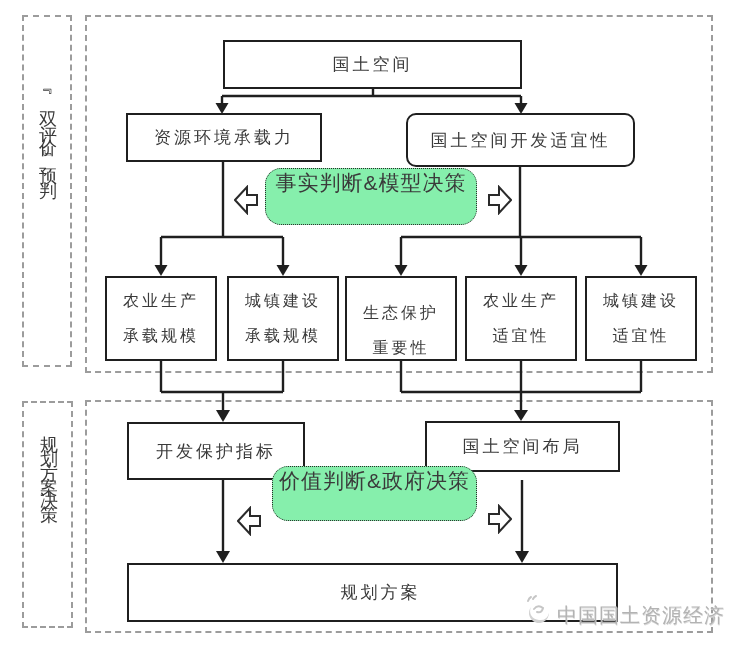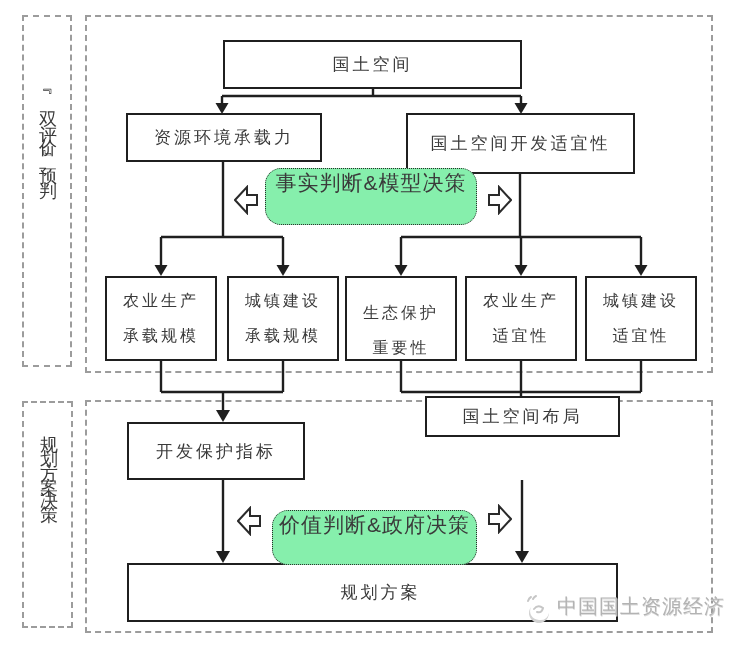--- a/index.html
+++ b/index.html
@@ -59,21 +59,21 @@
     letter-spacing:1px;
     color:#3a3a3a;
     z-index:4;
   }
   .block-arrow{position:absolute;z-index:4;}
   #connectors{position:absolute;left:0;top:0;z-index:2;pointer-events:none;}
   
   #watermark{
     position:absolute;
     left:521px;top:593px;
-    display:flex;align-items:flex-start;
+    display:flex;align-items:flex-end;
     z-index:6;
   }
   #watermark .wm-text{
     font-size:20px;
     letter-spacing:1px;
     color:#b3b3b3;
     text-shadow:0.5px 0.5px 0 #dcdcdc;
     white-space:nowrap;
   }
 </style>
@@ -138,21 +138,21 @@
     </g>
   </svg>
 
   <div class="node" style="left:223px;top:40px;width:299px;height:49px;">
     <span>国土空间</span>
   </div>
 
   <div class="node" style="left:126px;top:113px;width:196px;height:49px;">
     <span>资源环境承载力</span>
   </div>
-  <div class="node" style="left:406px;top:113px;width:229px;height:61px;">
+  <div class="node" style="left:406px;top:113px;width:229px;height:54px;border-radius:10px;">
     <span>国土空间开发适宜性</span>
   </div>
 
   <svg class="block-arrow" style="left:234px;top:185px;" width="24" height="30" viewBox="0 0 24 30">
     <path d="M23,10 H13 V2 L1,15 L13,28 V20 H23 Z" fill="#ffffff" stroke="#2a2a2a" stroke-width="2"></path>
   </svg>
   <div class="callout" style="left:265px;top:168px;width:212px;height:57px;">
     <span>事实判断&amp;模型决策</span>
   </div>
   <svg class="block-arrow" style="left:488px;top:185px;" width="24" height="30" viewBox="0 0 24 30">
@@ -176,28 +176,28 @@
     <span class="l2">适宜性</span>
   </div>
   <div class="node" style="left:585px;top:276px;width:112px;height:85px;font-size:16px;">
     <span>城镇建设</span>
     <span class="l2">适宜性</span>
   </div>
 
   <div class="node" style="left:127px;top:422px;width:178px;height:58px;">
     <span>开发保护指标</span>
   </div>
-  <div class="node" style="left:425px;top:396px;width:195px;height:41px;">
+  <div class="node" style="left:425px;top:421px;width:195px;height:51px;">
     <span>国土空间布局</span>
   </div>
 
   <svg class="block-arrow" style="left:237px;top:506px;" width="24" height="30" viewBox="0 0 24 30">
     <path d="M23,10 H13 V2 L1,15 L13,28 V20 H23 Z" fill="#ffffff" stroke="#2a2a2a" stroke-width="2"></path>
   </svg>
-  <div class="callout" style="left:272px;top:510px;width:205px;height:55px;">
+  <div class="callout" style="left:272px;top:466px;width:205px;height:55px;">
     <span>价值判断&amp;政府决策</span>
   </div>
   <svg class="block-arrow" style="left:488px;top:504px;" width="24" height="30" viewBox="0 0 24 30">
     <path d="M1,10 H11 V2 L23,15 L11,28 V20 H1 Z" fill="#ffffff" stroke="#2a2a2a" stroke-width="2"></path>
   </svg>
 
   <div class="node" style="left:127px;top:563px;width:491px;height:59px;padding-left:16px;">
     <span>规划方案</span>
   </div>
 

